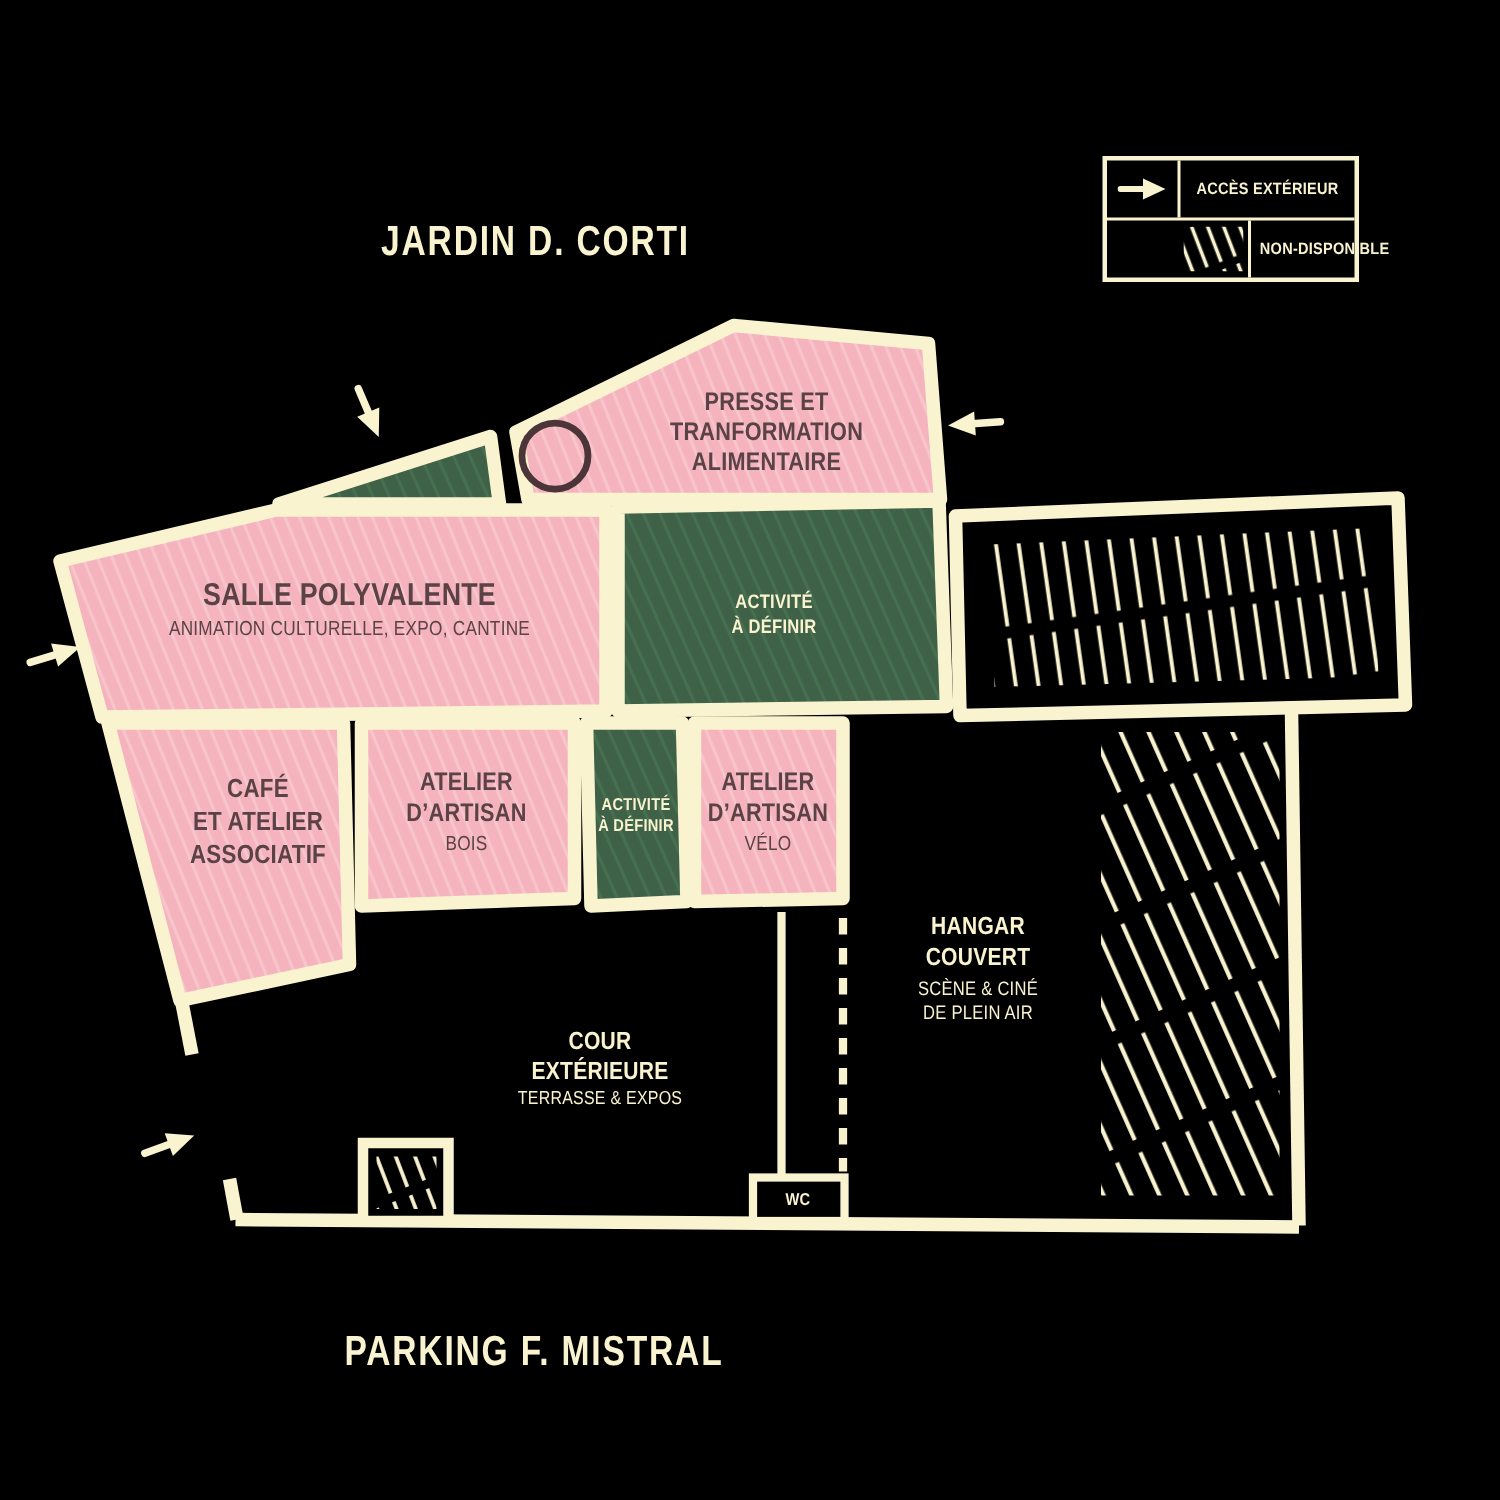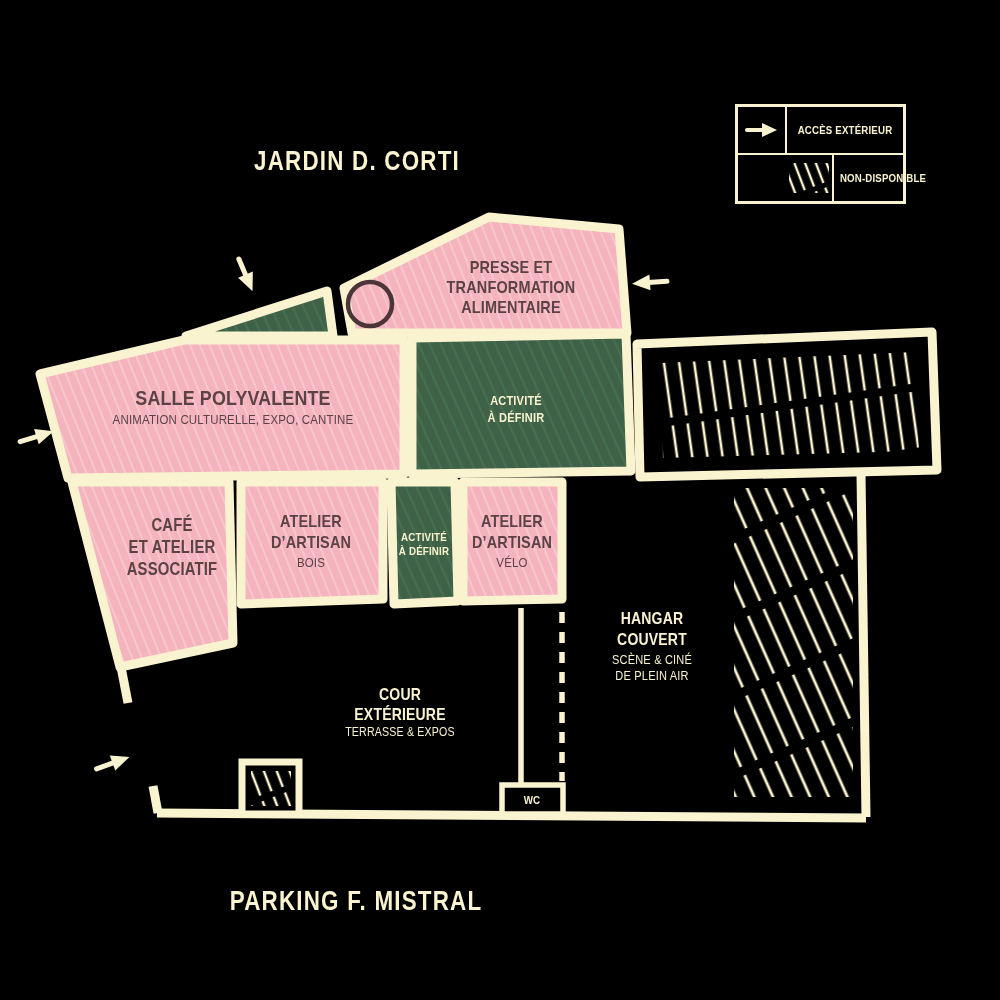--- a/index.html
+++ b/index.html
@@ -17,21 +17,21 @@
   }
   .zl{
     position:absolute;transform:translate(-50%,-50%) scaleX(.85);
     text-align:center;font-weight:700;letter-spacing:.2px;
   }
   .zl .nm{display:block;white-space:pre-line;}
   .zl .sb{display:block;white-space:pre-line;font-weight:400;margin-top:3px;}
   .dark{color:#5B4345;}
   .cream{color:#FAF3D0;}
   .legend{
-    position:absolute;left:735px;top:104px;width:171px;height:100px;
+    position:absolute;left:735px;top:104px;width:171px;height:84px;
     border:3px solid #FAF3D0;display:flex;flex-direction:column;box-sizing:border-box;
   }
   .legend-row{flex:1;display:flex;align-items:stretch;min-height:0;}
   .legend-row.second{border-top:2.5px solid #FAF3D0;padding-left:47px;}
   .legend-icon{width:47px;border-right:2.5px solid #FAF3D0;display:flex;align-items:center;justify-content:center;flex:none;}
   .legend-label{
     flex:1;display:flex;align-items:center;justify-content:center;
     font-size:11px;font-weight:700;color:#FAF3D0;letter-spacing:.2px;
     transform:scaleX(.88);white-space:nowrap;
   }

